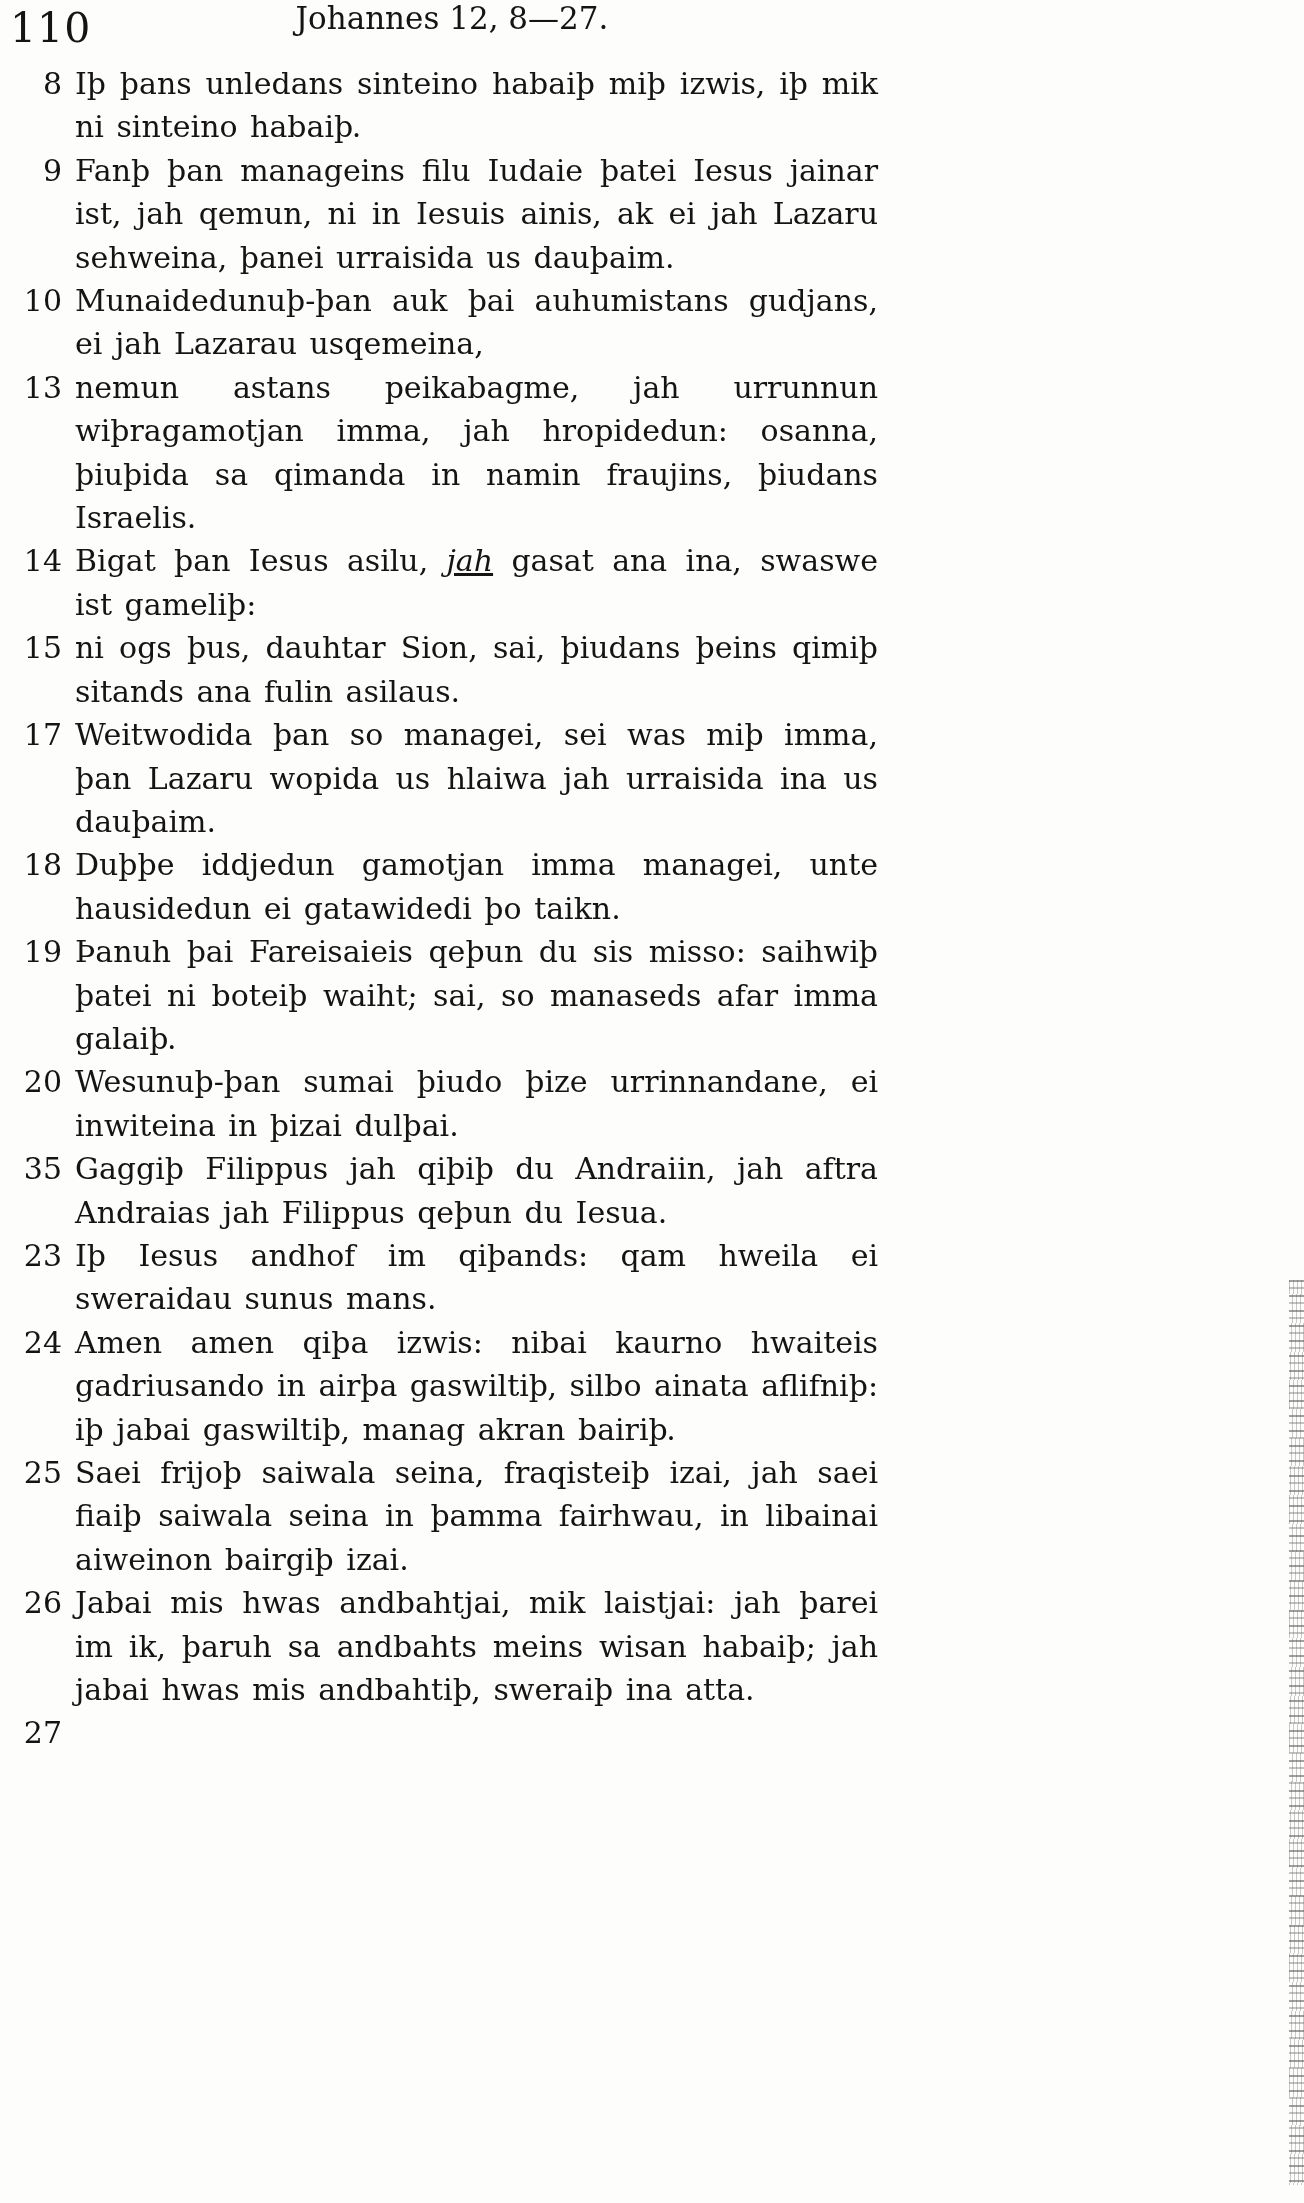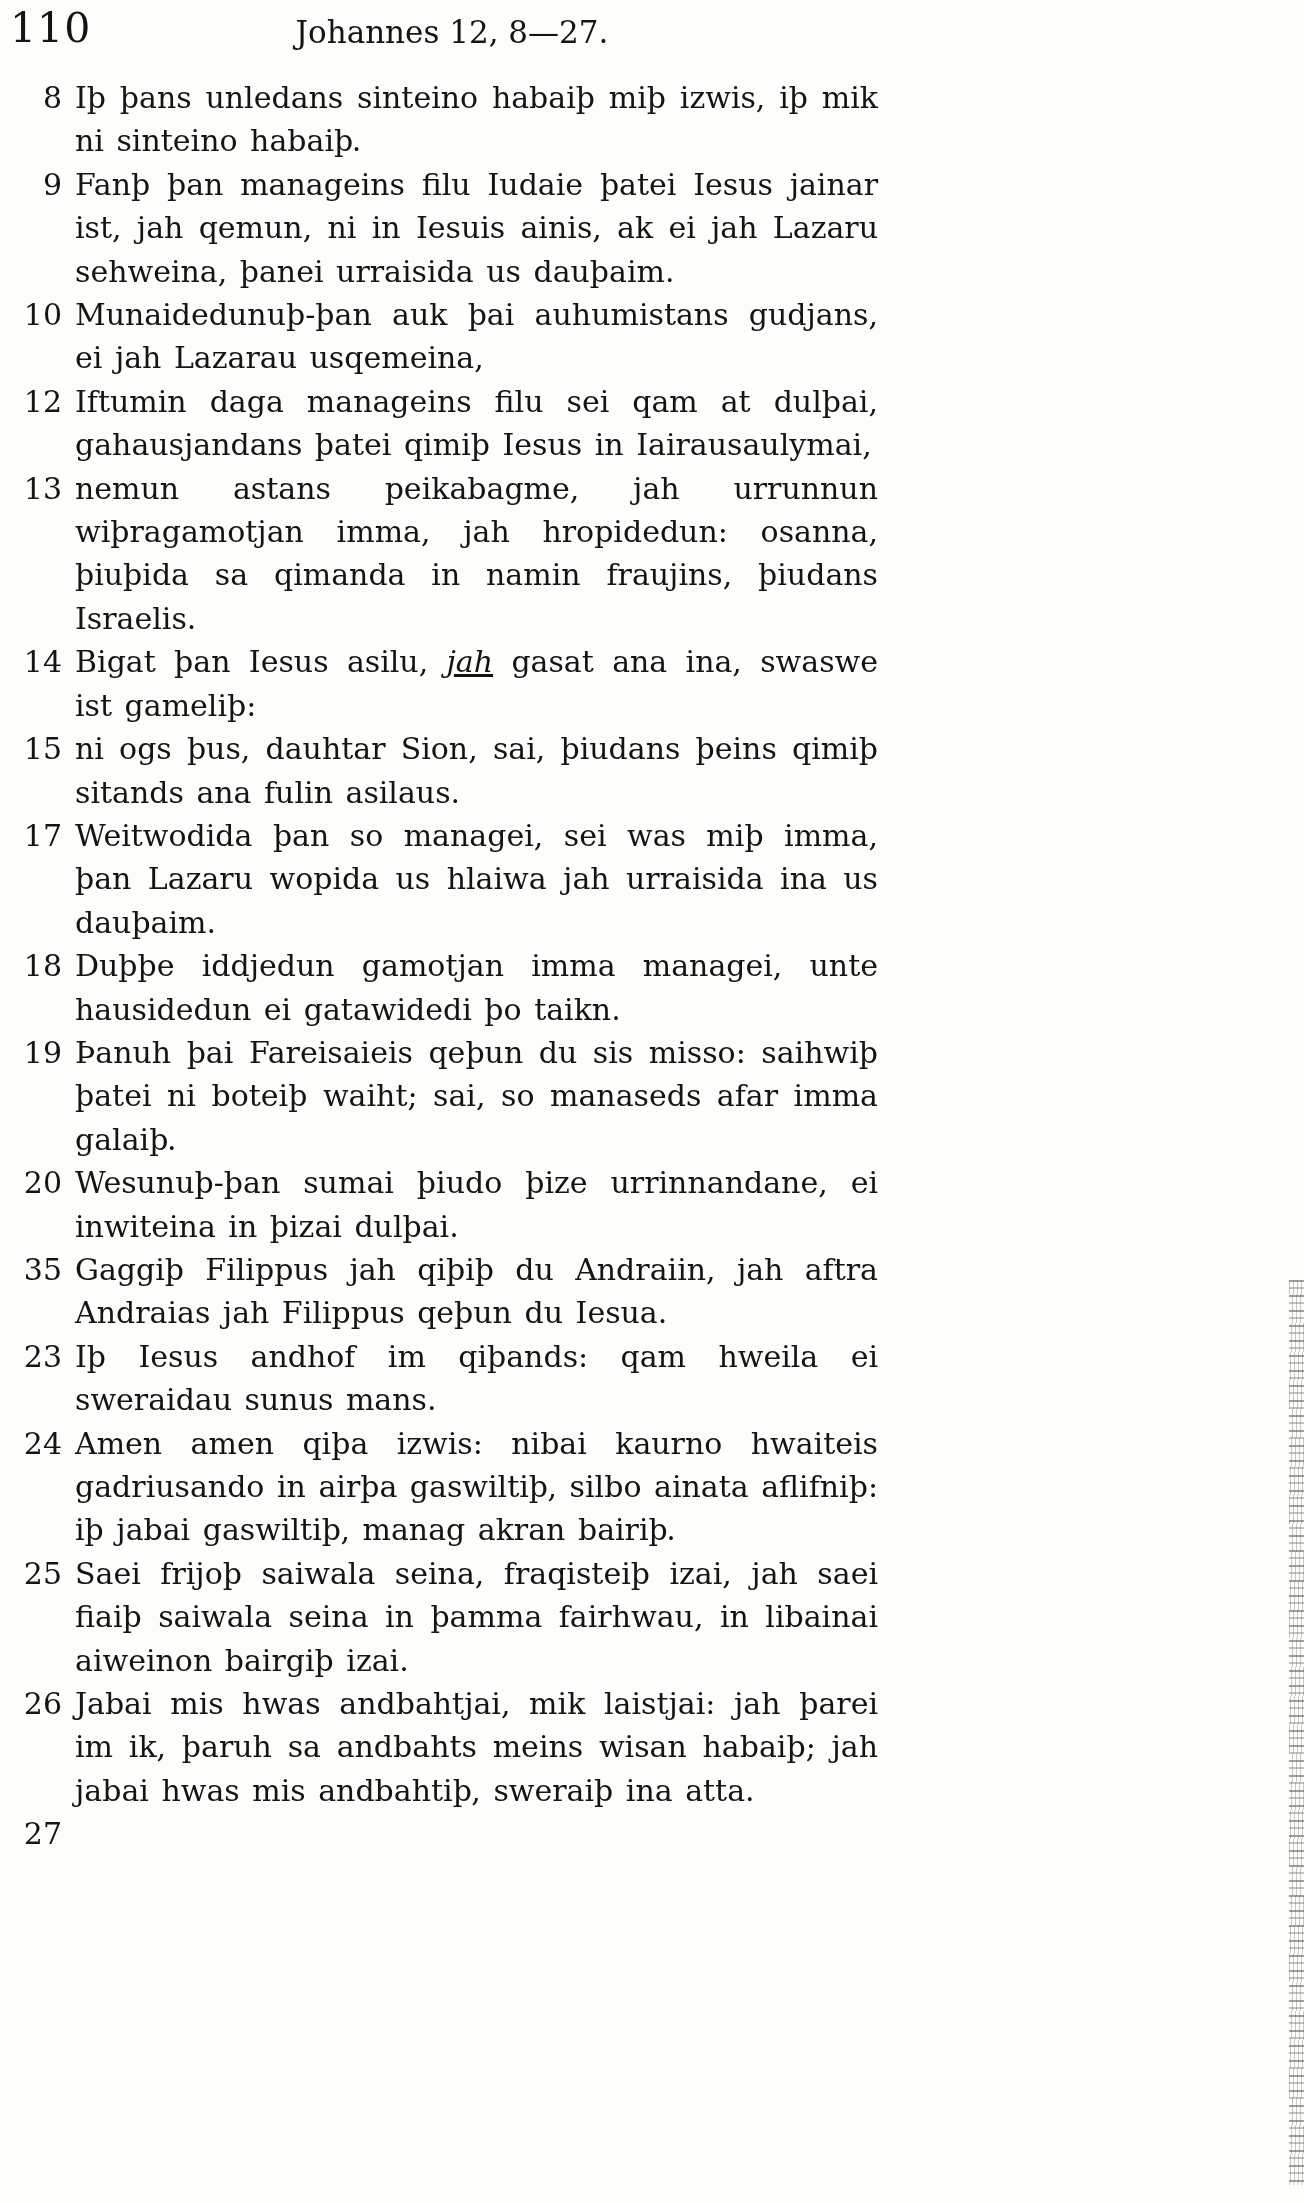--- a/index.html
+++ b/index.html
@@ -13,21 +13,20 @@
   .page { position:relative; width:1304px; height:1623px; }
 
   
   .pageno {
     position:absolute; left:10px; top:4px;
     font-size:41px; letter-spacing:1px;
   }
   .running-title {
     display:block; margin:0 auto;
     width:880px; margin-left:12px;
-    padding-top:14px;
     text-align:center;
     font-size:31px;
   }
 
   
   .verses { margin:26px 0 0 12px; width:866px; }
   .verse { display:flex; }
   .vnum {
     flex:0 0 50px;
     text-align:right;
@@ -75,24 +74,20 @@
       </div>
       <div class="verse">
         <span class="vnum">9</span>
         <span class="vtext"><span>Fanþ þan manageins filu Iudaie þatei Iesus jainar ist, jah qemun, ni in Iesuis ainis, ak ei jah Lazaru sehweina, þanei urraisida us dauþaim.</span></span>
       </div>
       <div class="verse">
         <span class="vnum">10</span>
         <span class="vtext"><span>Munaidedunuþ-þan auk þai auhumistans gudjans, ei jah Lazarau usqemeina,</span></span>
       </div>
       <div class="verse">
-        <span class="vnum">12</span>
-        <span class="vtext"><span>Iftumin daga manageins filu sei qam at dulþai, gahausjandans þatei qimiþ Iesus in Iairausaulymai,</span></span>
-      </div>
-      <div class="verse">
         <span class="vnum">13</span>
         <span class="vtext"><span>nemun astans peikabagme, jah urrunnun wiþragamotjan imma, jah hropidedun: osanna, þiuþida sa qimanda in namin fraujins, þiudans Israelis.</span></span>
       </div>
       <div class="verse">
         <span class="vnum">14</span>
         <span class="vtext"><span>Bigat þan Iesus asilu, </span><i>jah</i><span> gasat ana ina, swaswe ist gameliþ:</span></span>
       </div>
       <div class="verse">
         <span class="vnum">15</span>
         <span class="vtext"><span>ni ogs þus, dauhtar Sion, sai, þiudans þeins qimiþ sitands ana fulin asilaus.</span></span>

